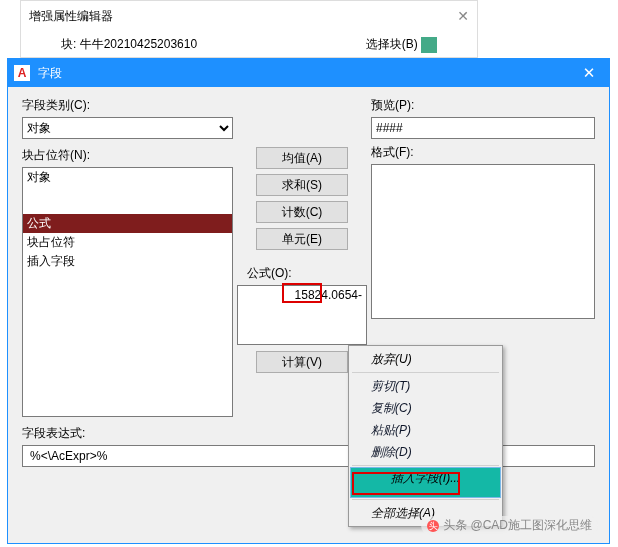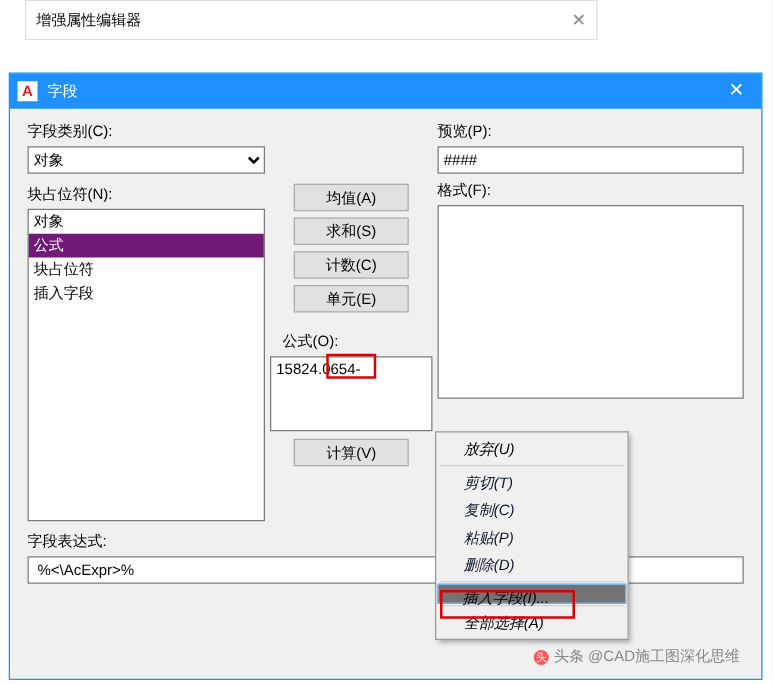--- a/index.html
+++ b/index.html
@@ -13,47 +13,54 @@
   .titlebar { height: 28px; background: #1e90ff; color: #fff; display: flex; align-items: center; padding: 0 0 0 6px; }
   .titlebar .logo { width: 16px; height: 16px; background: #fff; display: flex; align-items: center; justify-content: center; margin-right: 8px; }
   .titlebar .logo span { color: #d22; font-weight: bold; font-size: 12px; }
   .titlebar .title { flex: 1; }
   .titlebar .xbtn { width: 40px; height: 28px; text-align: center; line-height: 28px; font-size: 15px; color: #fff; }
   .body { padding: 10px 14px; }
   .label { margin-bottom: 3px; }
   select { height: 22px; background: #fff; border: 1px solid #7a7a7a; }
   .listbox { background: #fff; border: 1px solid #7a7a7a; }
   .listbox .item { padding: 1px 4px; }
-  .listbox .item.sel { background: #701a75; color: #fff; }
+  .listbox .item.sel { background: #7f1d1d; color: #fff; margin-top: 27px; }
   .btn { width: 92px; height: 22px; background: #e1e1e1; border: 1px solid #adadad; text-align: center; line-height: 20px; margin-bottom: 5px; }
   .topgrid { display: flex; gap: 14px; }
-  .col-left { width: 190px; }
+  .col-left { width: 211px; }
   .col-mid { width: 110px; display: flex; flex-direction: column; align-items: center; padding-top: 50px; }
   .col-right { flex: 1; }
   .preview { background: #fff; border: 1px solid #7a7a7a; height: 22px; line-height: 20px; padding: 0 4px; }
   .formatbox { background: #fff; border: 1px solid #7a7a7a; height: 155px; }
-  .formulabox { background: #fff; border: 1px solid #7a7a7a; height: 60px; padding: 2px 4px; margin-bottom: 6px; position: relative; }
+  .formulabox { background: #fff; border: 1px solid #7a7a7a; height: 60px; padding: 2px 4px; margin-bottom: 6px; position: relative; text-align: right; }
   .redbox { position: absolute; border: 2px solid #d00; }
   .exprbox { background: #fff; border: 1px solid #7a7a7a; height: 22px; line-height: 20px; padding: 0 7px; width: 100%; }
   .ctxmenu { position: absolute; left: 348px; top: 345px; width: 155px; background: #f0f0f0; border: 1px solid #999; box-shadow: 2px 2px 4px rgba(0,0,0,0.3); padding: 2px; }
   .ctxmenu .mi { height: 22px; line-height: 22px; padding: 0 20px; font-style: italic; }
   .ctxmenu .sep { height: 1px; background: #d0d0d0; margin: 2px 1px; }
   .ctxmenu .mi.dis { color: #0f172a; }
-  .ctxmenu .mi.hl { background: #737373; border: 1px solid #7ab8e8; margin: -1px; height: 16px; line-height: 20px; padding: 0 19px; }
+  .ctxmenu .mi.hl { background: #14b8a6; border: 1px solid #7ab8e8; margin: -1px; height: 31px; line-height: 20px; padding: 0 19px; text-align: center; }
   .redbox2 { position: absolute; border: 2px solid #d00; left: 352px; top: 472px; width: 108px; height: 23px; pointer-events: none; }
   .watermark { position: absolute; bottom: 12px; right: 20px; color: #888; background: rgba(240,240,240,0.7); padding: 1px 6px; border-radius: 10px; font-size: 11px; display:flex; align-items:center; gap:4px;}
   .watermark .dot{width:12px;height:12px;border-radius:50%;background:#f55;color:#fff;font-size:9px;text-align:center;line-height:12px;}
 </style>
 </head>
 <body>
 
 <div class="backwin">
   <div class="backwin-title">
     <span>增强属性编辑器</span>
     <span class="close">✕</span>
+  </div>
+  <div class="backwin-row">
+    <span>块: 牛牛20210425203610</span>
+    <span>
+      <span>选择块(B)</span>
+      <span class="selicon"></span>
+    </span>
   </div>
 </div>
 
 <div class="mainwin">
   <div class="titlebar">
     <div class="logo">
         <span>A</span>
       </div>
     <span class="title">字段</span>
     <div class="xbtn">✕</div>

